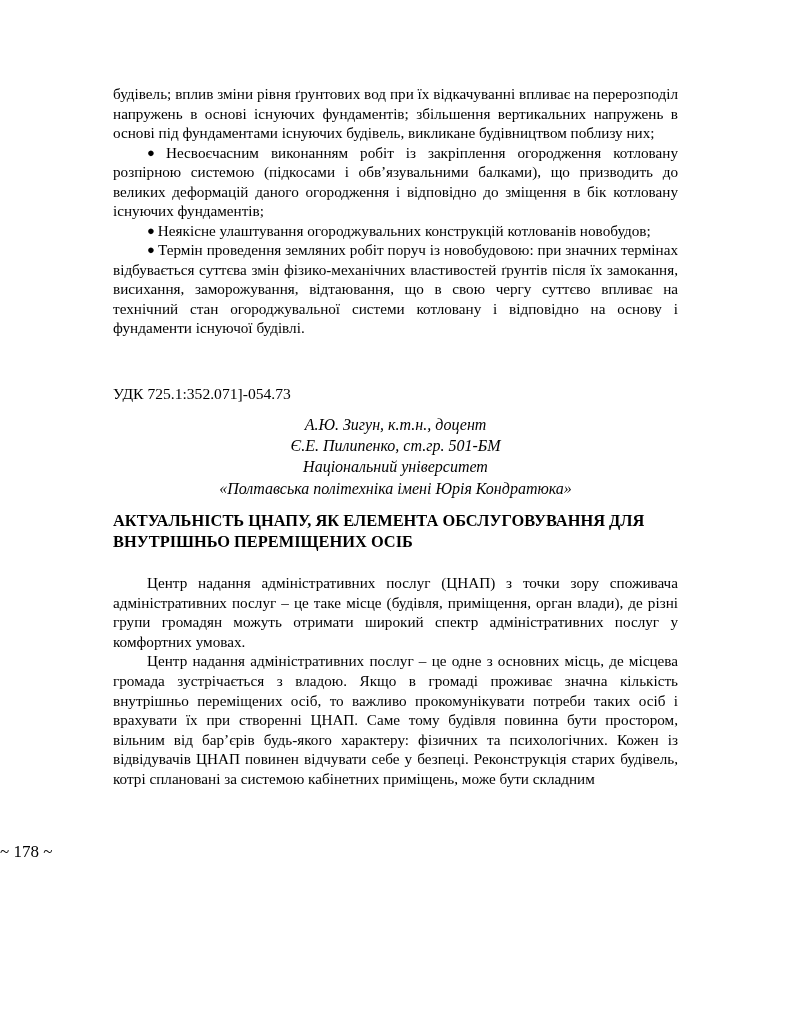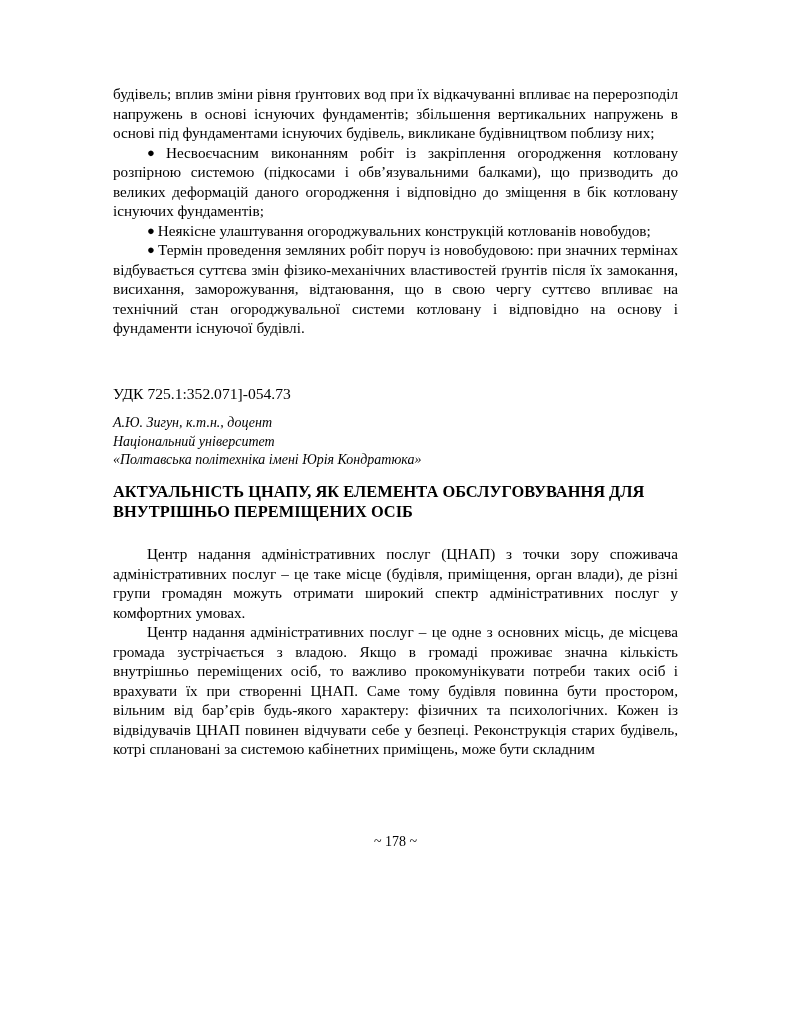--- a/index.html
+++ b/index.html
@@ -40,23 +40,23 @@
     padding-right: 3px;
   }
   .udk {
     margin-top: 47px;
     font-size: 15.6px;
     font-weight: normal;
     text-align: left;
   }
   .authors {
     margin-top: 11px;
-    text-align: left;
+    text-align: center;
     font-style: italic;
-    font-size: 14px;
+    font-size: 16px;
     line-height: 1.33;
   }
   .authors div {
     white-space: nowrap;
   }
   .title {
     margin-top: 12px;
     text-align: left;
     font-weight: bold;
     font-size: 16.4px;
@@ -66,41 +66,41 @@
   .body-block {
     margin-top: 21px;
   }
   .body-block p + p {
     margin-top: 0;
   }
   .footer {
     position: absolute;
     left: 0;
     right: 0;
-    bottom: 60px;
-    text-align: center;
-    font-size: 14px;
+    bottom: 48px;
+    font-size: 17px;
   }
 </style>
 </head>
 <body>
 
 <div class="page">
 
   <div>
     <p class="plain">будівель; вплив зміни рівня ґрунтових вод при їх відкачуванні впливає на перерозподіл напружень в основі існуючих фундаментів; збільшення вертикальних напружень в основі під фундаментами існуючих будівель, викликане будівництвом поблизу них;</p>
     <p class="bullet-par"><span class="bullet">●</span><span>Несвоєчасним виконанням робіт із закріплення огородження котловану розпірною системою (підкосами і обв’язувальними балками), що призводить до великих деформацій даного огородження і відповідно до зміщення в бік котловану існуючих фундаментів;</span></p>
     <p class="bullet-par"><span class="bullet">●</span><span>Неякісне улаштування огороджувальних конструкцій котлованів новобудов;</span></p>
     <p class="bullet-par"><span class="bullet">●</span><span>Термін проведення земляних робіт поруч із новобудовою: при значних термінах відбувається суттєва змін фізико-механічних властивостей ґрунтів після їх замокання, висихання, заморожування, відтаювання, що в свою чергу суттєво впливає на технічний стан огороджувальної системи котловану і відповідно на основу і фундаменти існуючої будівлі.</span></p>
   </div>
 
   <div class="udk">УДК 725.1:352.071]-054.73</div>
 
   <div class="authors">
     <div>А.Ю. Зигун, к.т.н., доцент</div>
+    <div>Є.Е. Пилипенко, ст.гр. 501-БМ</div>
     <div>Національний університет</div>
     <div>«Полтавська політехніка імені Юрія Кондратюка»</div>
   </div>
 
   <div class="title">АКТУАЛЬНІСТЬ ЦНАПУ, ЯК ЕЛЕМЕНТА ОБСЛУГОВУВАННЯ ДЛЯ ВНУТРІШНЬО ПЕРЕМІЩЕНИХ ОСІБ</div>
 
   <div class="body-block">
     <p class="indent">Центр надання адміністративних послуг (ЦНАП) з точки зору споживача адміністративних послуг – це таке місце (будівля, приміщення, орган влади), де різні групи громадян можуть отримати широкий спектр адміністративних послуг у комфортних умовах.</p>
     <p class="indent">Центр надання адміністративних послуг – це одне з основних місць, де місцева громада зустрічається з владою. Якщо в громаді проживає значна кількість внутрішньо переміщених осіб, то важливо прокомунікувати потреби таких осіб і врахувати їх при створенні ЦНАП. Саме тому будівля повинна бути простором, вільним від бар’єрів будь-якого характеру: фізичних та психологічних. Кожен із відвідувачів ЦНАП повинен відчувати себе у безпеці. Реконструкція старих будівель, котрі сплановані за системою кабінетних приміщень, може бути складним</p>
   </div>

